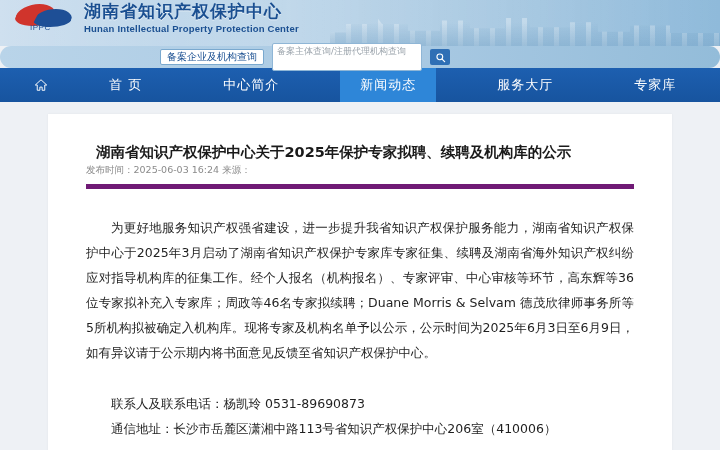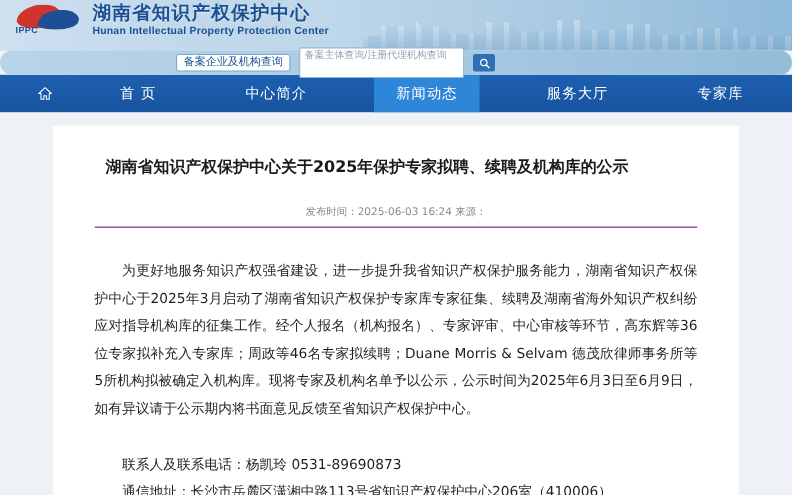--- a/index.html
+++ b/index.html
@@ -65,22 +65,22 @@
     transform: skewX(-18deg);
     clip-path: polygon(0 0, 100% 0, 78% 100%, 0 100%);
   }
   .logo-mark .swoosh2 {
     left: 20px; top: 7px; width: 38px; height: 18px;
     background: #1e4f96;
     transform: skewX(-18deg);
     clip-path: polygon(10% 0, 100% 0, 100% 100%, 0 100%);
   }
   .logo-mark .ippc {
-    position: absolute; left: 0; top: 21px;
-    font-size: 8px; font-weight: bold; color: #1e4f96;
+    position: absolute; left: 16px; top: 21px;
+    font-size: 8px; font-weight: normal; color: #1e4f96;
     letter-spacing: .5px;
   }
   .logo-text { line-height: 1.1; }
   .logo-text .cn {
     font-family: Liberation Serif, serif;
     font-size: 17px; font-weight: bold; color: #1a4f91;
     letter-spacing: 1px;
     text-shadow: 0 1px 0 rgba(255,255,255,.6);
   }
   .logo-text .en {
@@ -166,27 +166,26 @@
   .doc-title {
     text-align: left;
     font-size: 14.5px;
     font-weight: bold;
     color: #1a1a1a;
     font-family: "DejaVu Sans", "Liberation Sans", sans-serif;
     line-height: 1.5;
     padding: 6px 10px 0 10px;
   }
   .doc-meta {
-    margin-top: 22px;
-    text-align: center;
+    text-align: left;
     font-size: 9.5px;
     color: #8a8a8a;
     font-family: "DejaVu Sans", "Liberation Sans", sans-serif;
     padding-bottom: 7px;
-    border-bottom: 1px solid #701a75;
+    border-bottom: 5px solid #701a75;
   }
   .doc-body {
     margin-top: 26px;
     font-size: 12.5px;
     line-height: 2.0;
     color: #1f1f1f;
     text-align: justify;
     font-family: "DejaVu Sans", "Liberation Sans", sans-serif;
     text-indent: 2em;
   }

